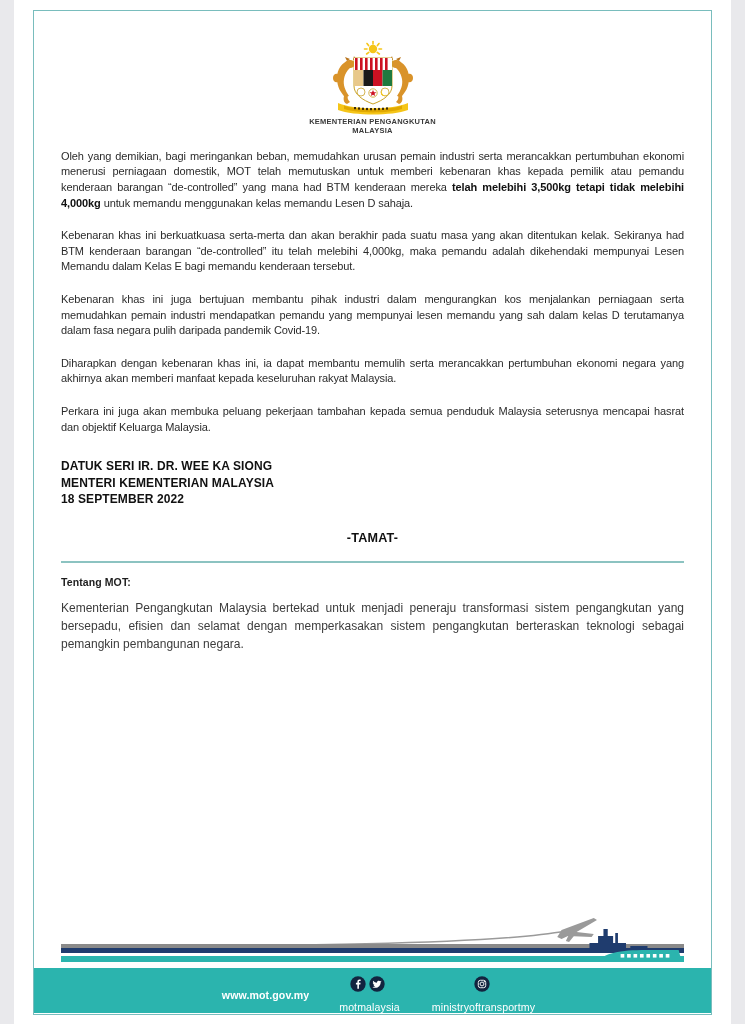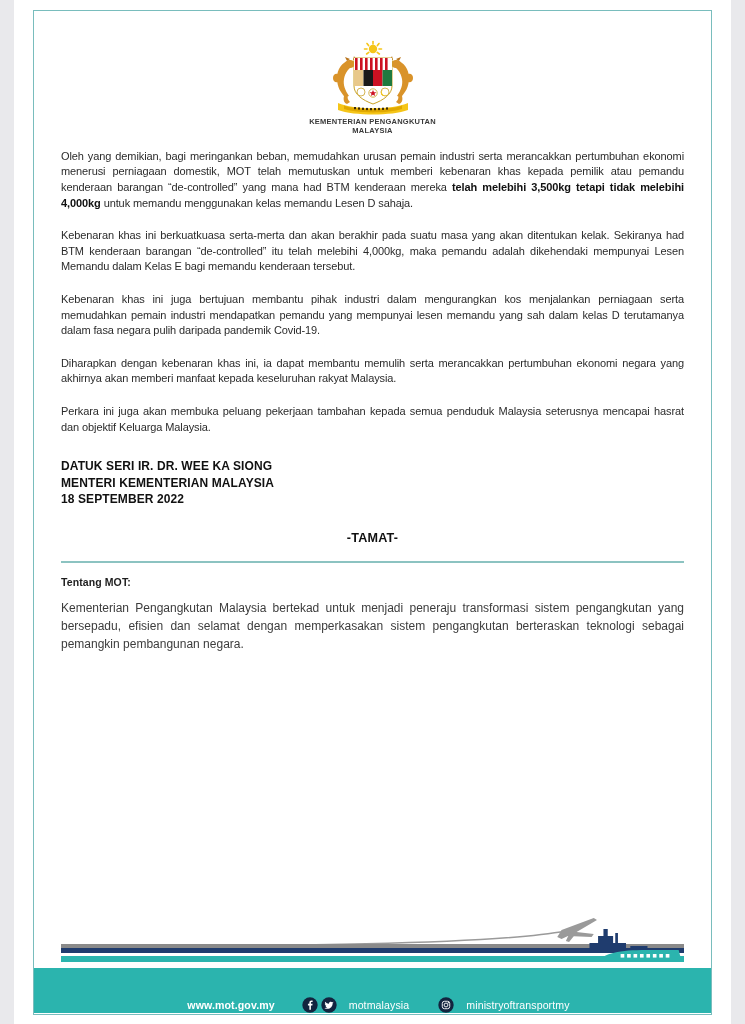--- a/index.html
+++ b/index.html
@@ -187,20 +187,21 @@
   .footer-url {
     font-size: 10.6px;
     font-weight: bold;
     color: #ffffff;
     letter-spacing: 0.1px;
   }
   .social-group {
     display: flex;
     align-items: center;
     gap: 9px;
+    flex-direction: column;
   }
   .social-icons {
     display: flex;
     align-items: center;
     gap: 3px;
   }
   .social-handle {
     font-size: 10.6px;
     color: #ffffff;
     letter-spacing: 0.1px;

